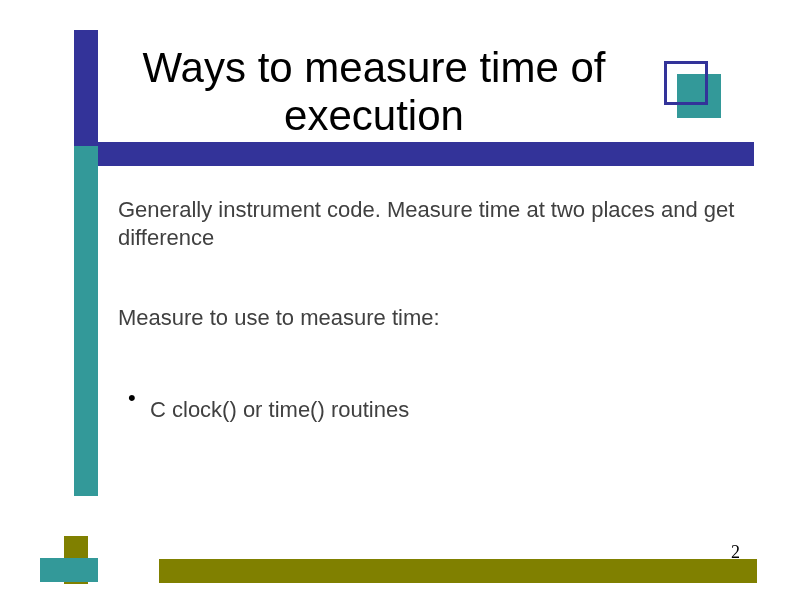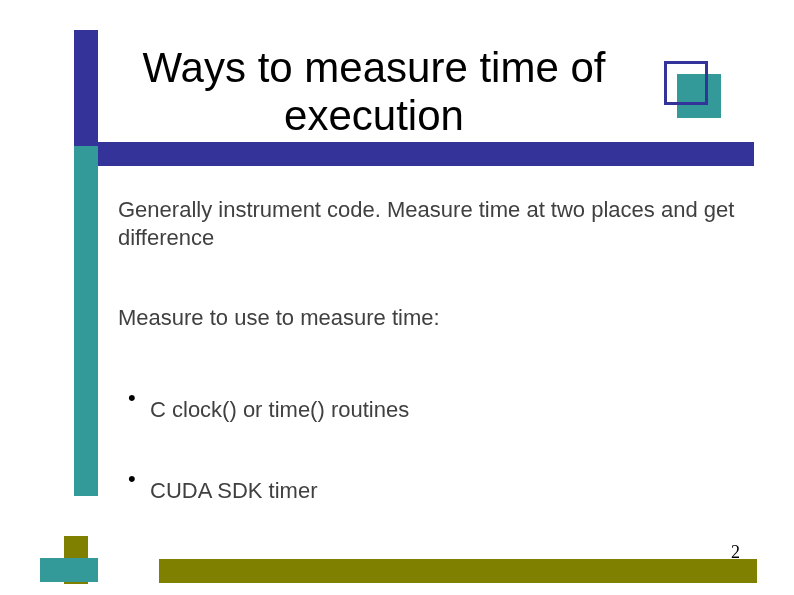--- a/index.html
+++ b/index.html
@@ -143,21 +143,20 @@
   <div class="title-square-front"></div>
 
   <div class="title-underline"></div>
   <div class="body-vert-bar"></div>
 
   <div class="content">
     <p class="para">Generally instrument code. Measure time at two places and get difference</p>
     <p class="para">Measure to use to measure time:</p>
     <ul class="bullets">
       <li>C clock() or time() routines</li>
-      <li>CUDA SDK timer</li>
     </ul>
   </div>
 
   <div class="footer-cross-v"></div>
   <div class="footer-cross-h"></div>
   <div class="footer-line"></div>
 
   <div class="page-number">2</div>
 
 </div>

